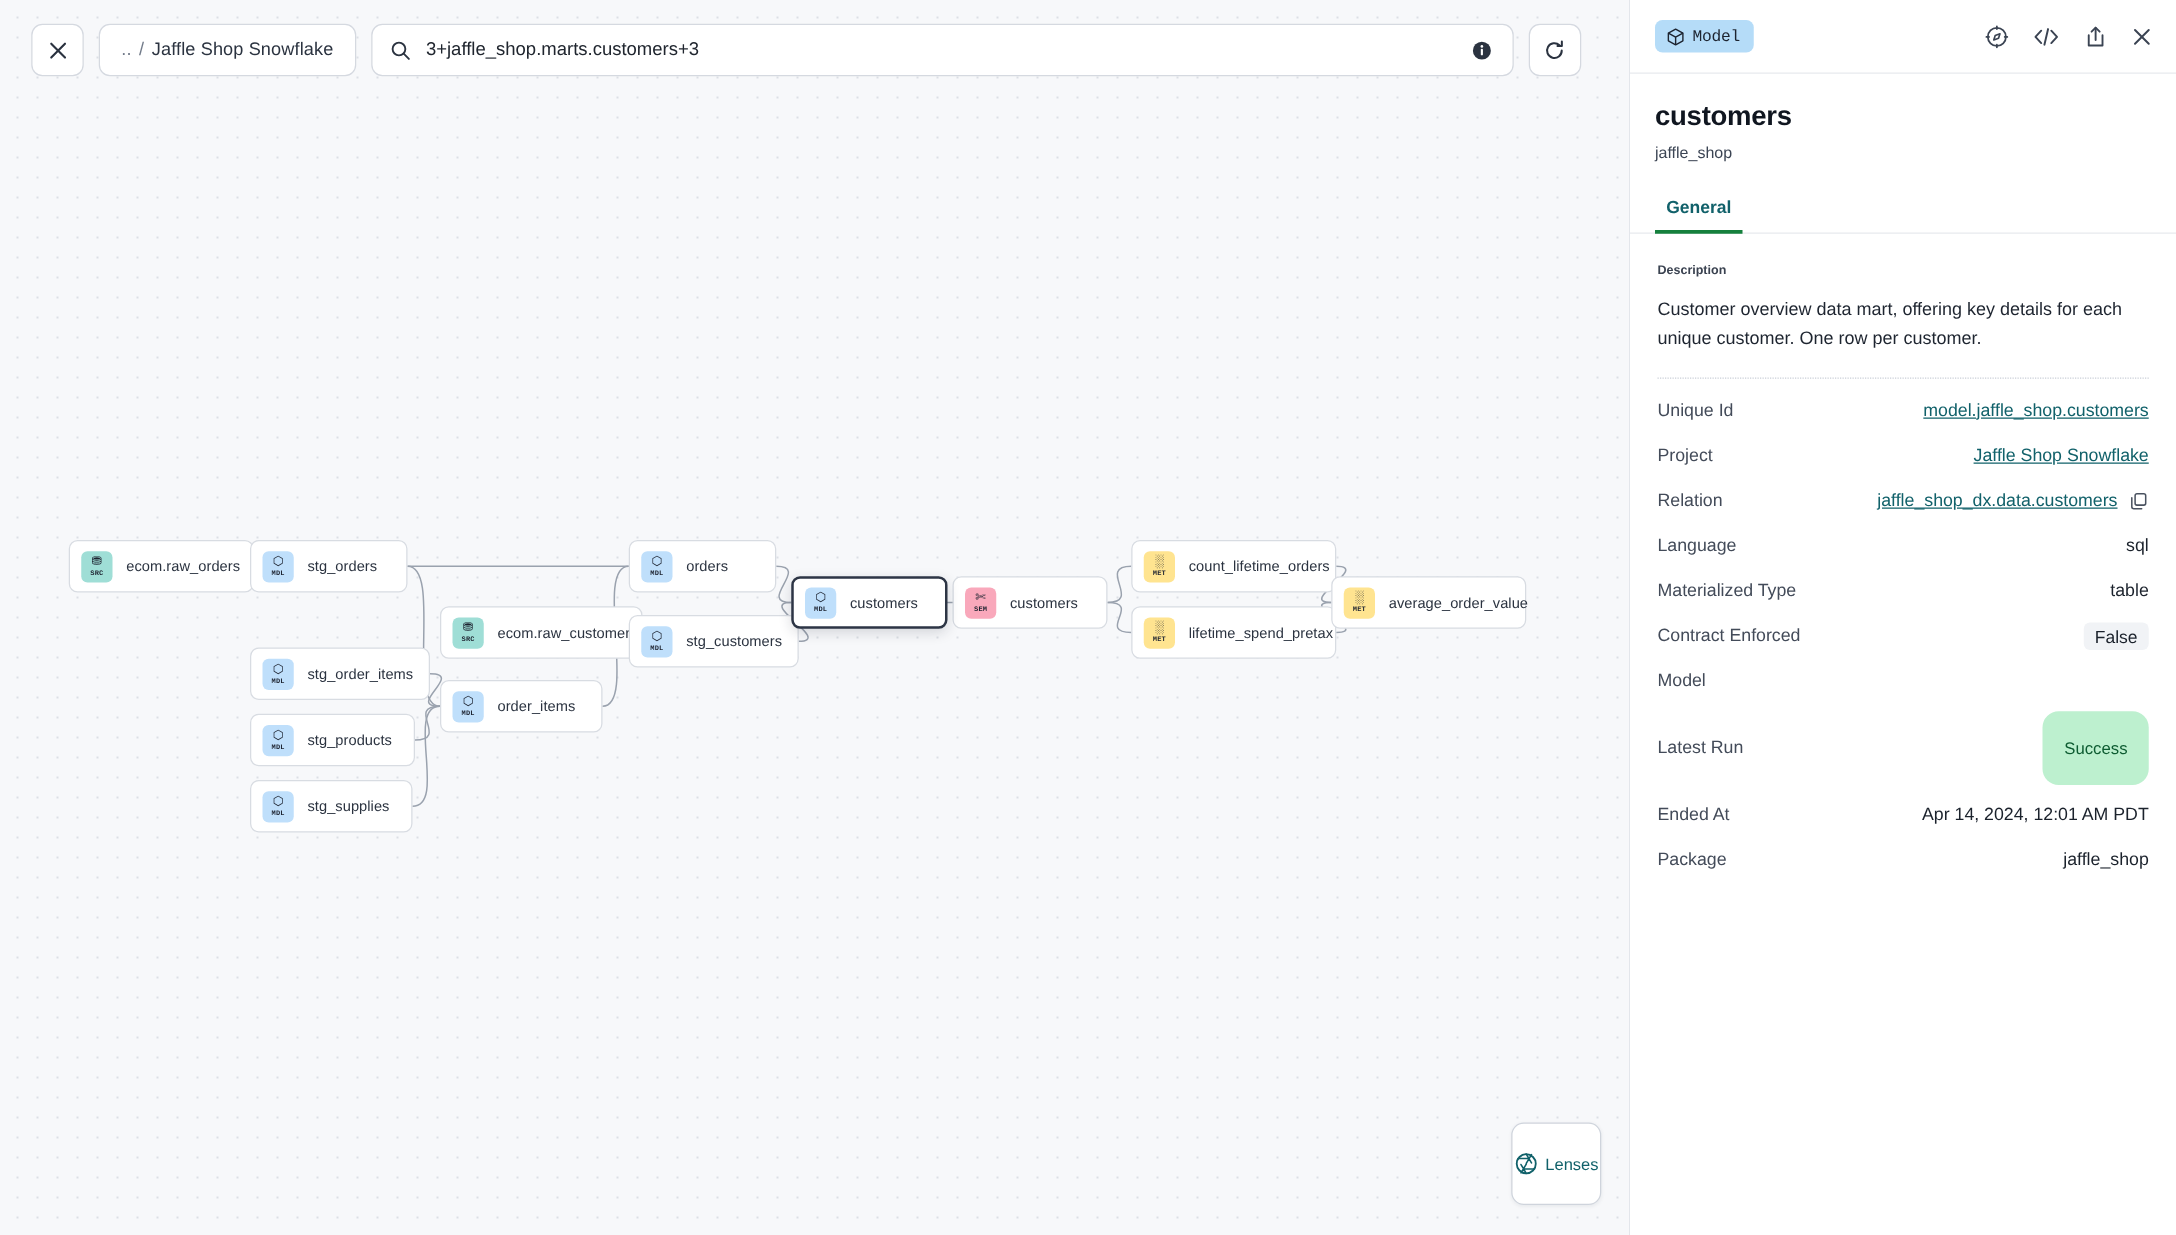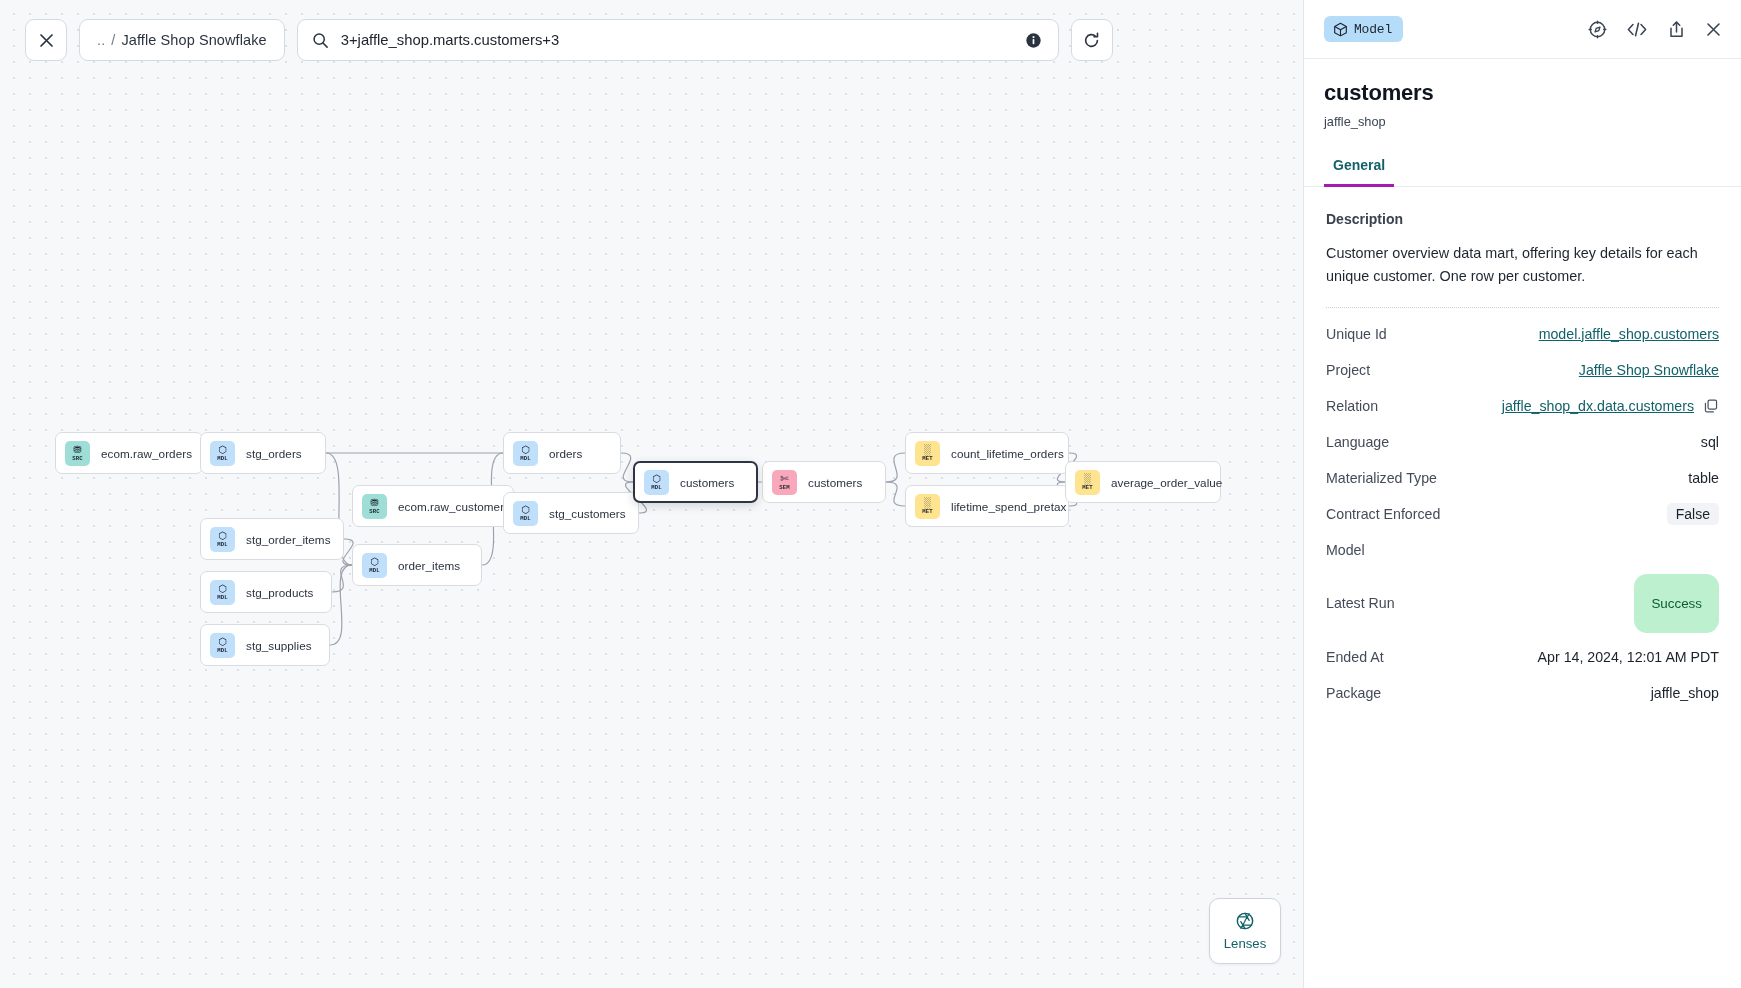--- a/index.html
+++ b/index.html
@@ -28,21 +28,21 @@
   .toolbar { position: absolute; top: 19px; left: 25px; display: flex; align-items: center; gap: 12px; z-index: 10; }
   .tb-btn {
     background: #fff; border: 1px solid #d5d9e0; border-radius: 9px;
     height: 42px; display: flex; align-items: center; justify-content: center;
     cursor: pointer; color: #2b3340;
   }
   .tb-close { width: 42px; }
   .tb-crumb { padding: 0 17px; font-size: 14.5px; color: #2b3340; white-space: nowrap; letter-spacing: .1px;}
   .tb-crumb .dots { color: #717a89; }
   .tb-search {
-    width: 762px; padding: 0 16px 0 14px; display: flex; align-items: center; gap: 12px;
+    width: 914px; padding: 0 16px 0 14px; display: flex; align-items: center; gap: 12px;
     background: #fff;
   }
   .tb-search .q { flex: 1; font-size: 14.8px; color: #20262f; }
   .tb-refresh { width: 42px; }
   .icon-svg { display: block; }
 
   
   .graph { position: absolute; inset: 0; }
   .edges { position: absolute; inset: 0; pointer-events: none; }
   .node {
@@ -73,21 +73,21 @@
   .badge.mdl { background: #bfdffb; }
   .badge.sem { background: #f9a8bb; }
   .badge.met { background: #ffe490; }
   .node .nlabel { font-size: 11.7px; color: #2b3340; white-space: nowrap; padding-right: 12px; letter-spacing: .05px;}
 
   
   .lenses {
     position: absolute; right: 22px; bottom: 24px;
     width: 72px; height: 66px;
     background: #fff; border: 1px solid #cfd4dc; border-radius: 10px;
-    display: flex; flex-direction: column; align-items: center; justify-content: center;
+    display: flex; flex-direction: row; align-items: center; justify-content: center;
     gap: 5px; cursor: pointer; z-index: 10;
     box-shadow: 0 1px 3px rgba(20,30,50,.06);
   }
   .lenses .ll { font-size: 13.2px; color: #11616a; }
 
   
   .panel {
     width: 438px; height: 988px; background: #fff;
     border-left: 1px solid #e3e6eb;
     display: flex; flex-direction: column; flex: none;
@@ -104,26 +104,26 @@
   .panel-actions { margin-left: auto; display: flex; align-items: center; gap: 19px; }
   .pa { cursor: pointer; color: #3b4453; display: flex; }
 
   .panel-head { padding: 21px 20px 0 20px; }
   .panel-title { font-size: 22px; font-weight: 700; color: #101620; letter-spacing: -.2px; }
   .panel-sub { font-size: 12.8px; color: #3c4554; margin-top: 8px; }
 
   .tabs { margin-top: 28px; padding: 0 20px; border-bottom: 1px solid #e7eaee; display: flex; }
   .tab {
     font-size: 14px; color: #11616a; font-weight: 600;
-    padding: 0 9px 11px 9px; border-bottom: 3px solid #a21caf; cursor: pointer;
+    padding: 0 9px 11px 9px; border-bottom: 3px solid #15803d; cursor: pointer;
     margin-bottom: -1px;
   }
 
   .panel-body { padding: 24px 22px 0 22px; overflow-y: auto; flex: 1; }
-  .sec-label { font-size: 14px; font-weight: 700; color: #3a4250; }
+  .sec-label { font-size: 10px; font-weight: 700; color: #3a4250; }
   .desc { font-size: 14.4px; color: #1e2530; line-height: 1.58; margin-top: 15px; }
   .divider { border-top: 1px dotted #c9ced7; margin: 19px 0 8px 0; }
 
   .prow { display: flex; align-items: center; min-height: 36px; padding: 6px 0; text-align: center; }
   .pkey { font-size: 14.2px; color: #434b59; }
   .pval { margin-left: auto; font-size: 14.2px; color: #1b222c; display: flex; align-items: center; gap: 9px; }
   .pval a { color: #11616a; text-decoration: underline; }
   .link-plain { color: #11616a; text-decoration: none; }
   .chip-false { background: #f1f3f6; border-radius: 5px; padding: 3px 9px; font-size: 14px; color: #1b222c; }
   .chip-success { background: #bdf0cf; border-radius: 13px; padding: 22px 17px; font-size: 13.4px; color: #0e5c32; }

